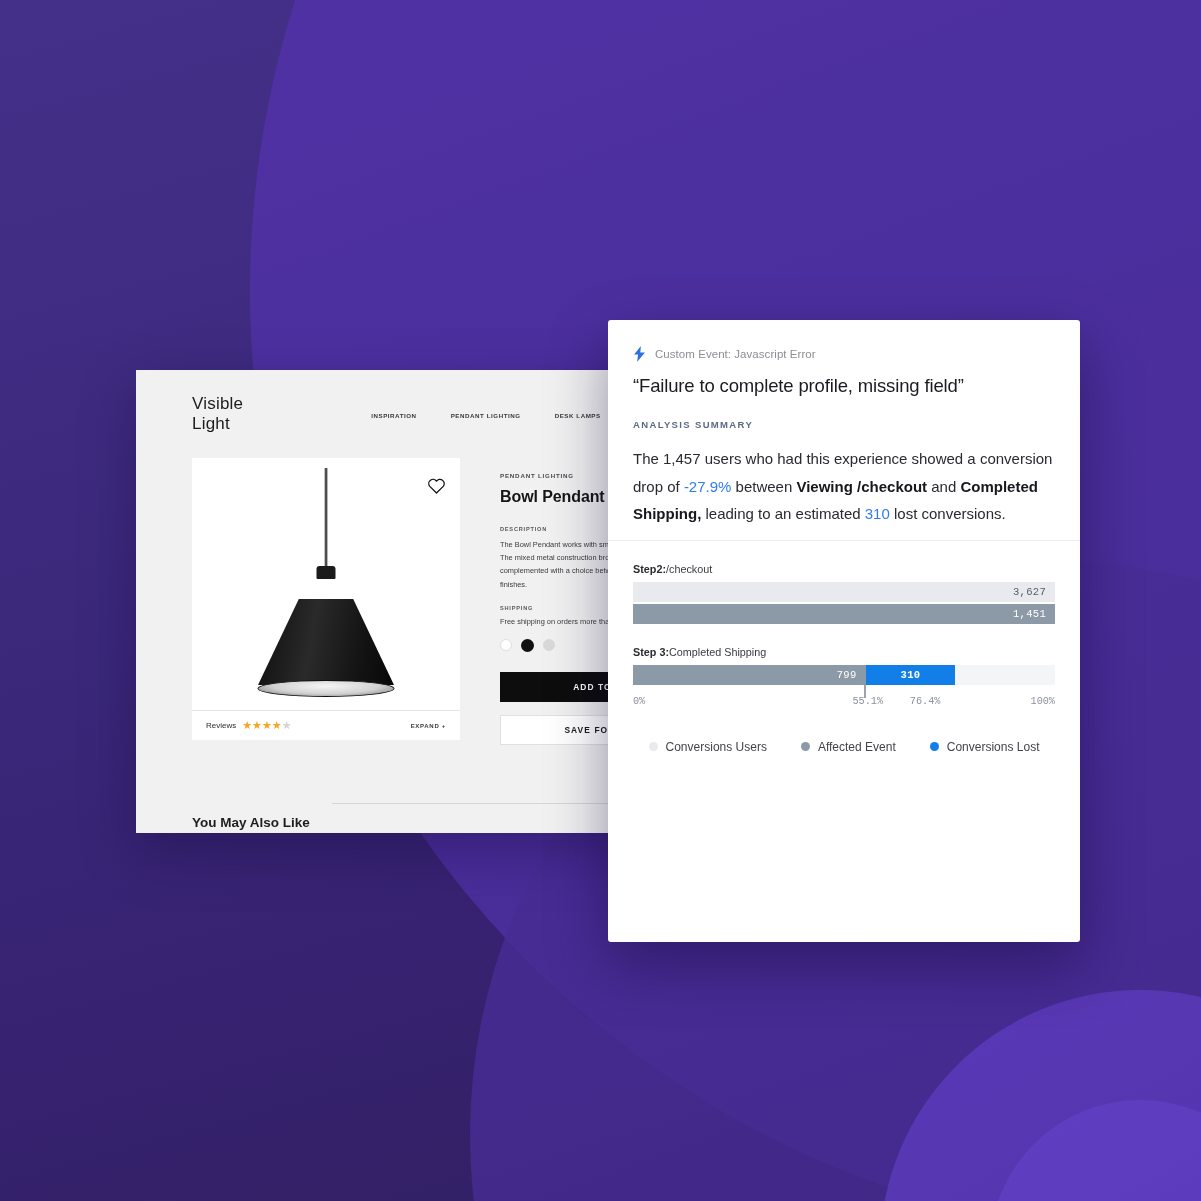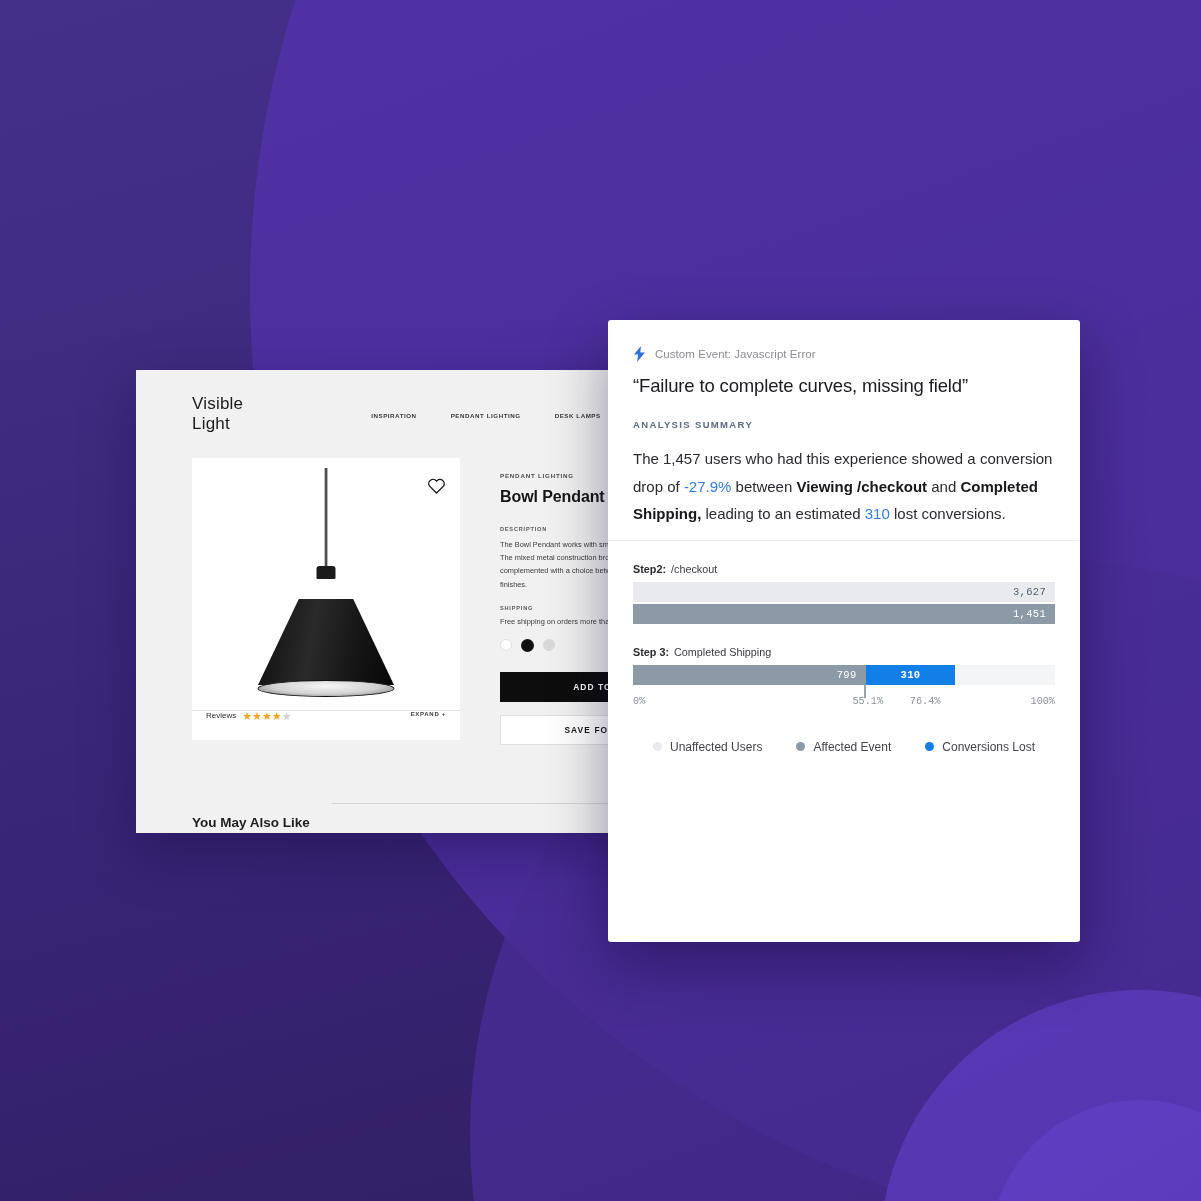--- a/index.html
+++ b/index.html
@@ -124,21 +124,21 @@
     width: 137px; height: 17px;
     border-radius: 50%;
     background: radial-gradient(ellipse at 50% 35%, #f6f6f6 0%, #d2d2d2 55%, #9a9a9a 80%, #1a1a1a 100%);
     border: 1.5px solid #111;
   }
   #reviews-bar {
     position: absolute;
     left: 0; right: 0; bottom: 0;
     height: 30px;
     border-top: 1px solid #e4e4e4;
-    display: flex; 
+    display: flex; align-items: center;
     padding: 0 14px;
     background: #fff;
   }
   #reviews-label { font-size: 8px; color: #2b2b2b; margin-right: 6px; }
   .star { font-size: 11px; color: #f5a623; line-height: 1; }
   .star.empty { color: #d4d4d4; }
   #expand-link {
     margin-left: auto;
     font-size: 6px; letter-spacing: .7px;
     color: #3a3a3c; font-weight: 600;
@@ -256,21 +256,21 @@
   }
   #summary-text b { font-weight: 700; color: #17171c; }
   #summary-text .accent { color: #2f7dee; }
 
   #chart-block { padding: 22px 25px 0 25px; }
   .step-head {
     font-size: 10.8px; color: #2a2a31;
     margin-bottom: 7px;
   }
   .step-head b { font-weight: 700; }
-  .step-head span.name { color: #3a3a42; margin-left: 5px; }
+  .step-head span.name { color: #3a3a42; }
   .track {
     position: relative;
     width: 100%; height: 20px;
     background: #f4f5f7;
     margin-bottom: 2px;
   }
   .track.second { margin-bottom: 0; }
   .bar {
     position: absolute; left: 0; top: 0; bottom: 0;
     display: flex; align-items: center; justify-content: flex-end;
@@ -395,21 +395,21 @@
 
   <div id="analytics-card">
 
     <div id="card-top">
       <div id="event-row">
         <svg id="bolt-icon" viewBox="0 0 12 16">
           <path d="M7.4 0 0.6 8.6h4L3.6 16 11.4 6.6h-4.6L7.4 0Z" fill="#2f6fe0"></path>
         </svg>
         <div id="event-label">Custom Event: Javascript Error</div>
       </div>
-      <div id="event-title">“Failure to complete curves, missing field”</div>
+      <div id="event-title">“Failure to complete profile, missing field”</div>
 
     </div>
 
     <div id="summary-block">
       <div id="summary-kicker">ANALYSIS SUMMARY</div>
       <div id="summary-text">
         <span>The 1,457 users who had this experience showed a conversion drop of </span><span class="accent">-27.9%</span><span> between </span><b>Viewing /checkout</b><span> and </span><b>Completed Shipping,</b><span> leading to an estimated </span><span class="accent">310</span><span> lost conversions.</span>
       </div>
     </div>
 
@@ -447,21 +447,21 @@
       <div id="axis">
         <span class="axis-label" style="left:0">0%</span>
         <span class="axis-label" style="left:52.0%">55.1%</span>
         <span class="axis-label" style="left:65.6%">76.4%</span>
         <span class="axis-label" style="right:0">100%</span>
       </div>
 
       <div id="legend">
         <div class="legend-item">
           <span class="dot" style="background:#e9eaed"></span>
-          <span class="legend-text">Unaffected Users</span>
+          <span class="legend-text">Conversions Users</span>
         </div>
         <div class="legend-item">
           <span class="dot" style="background:#8c99a6"></span>
           <span class="legend-text">Affected Event</span>
         </div>
         <div class="legend-item">
           <span class="dot" style="background:#127fe8"></span>
           <span class="legend-text">Conversions Lost</span>
         </div>
       </div>

